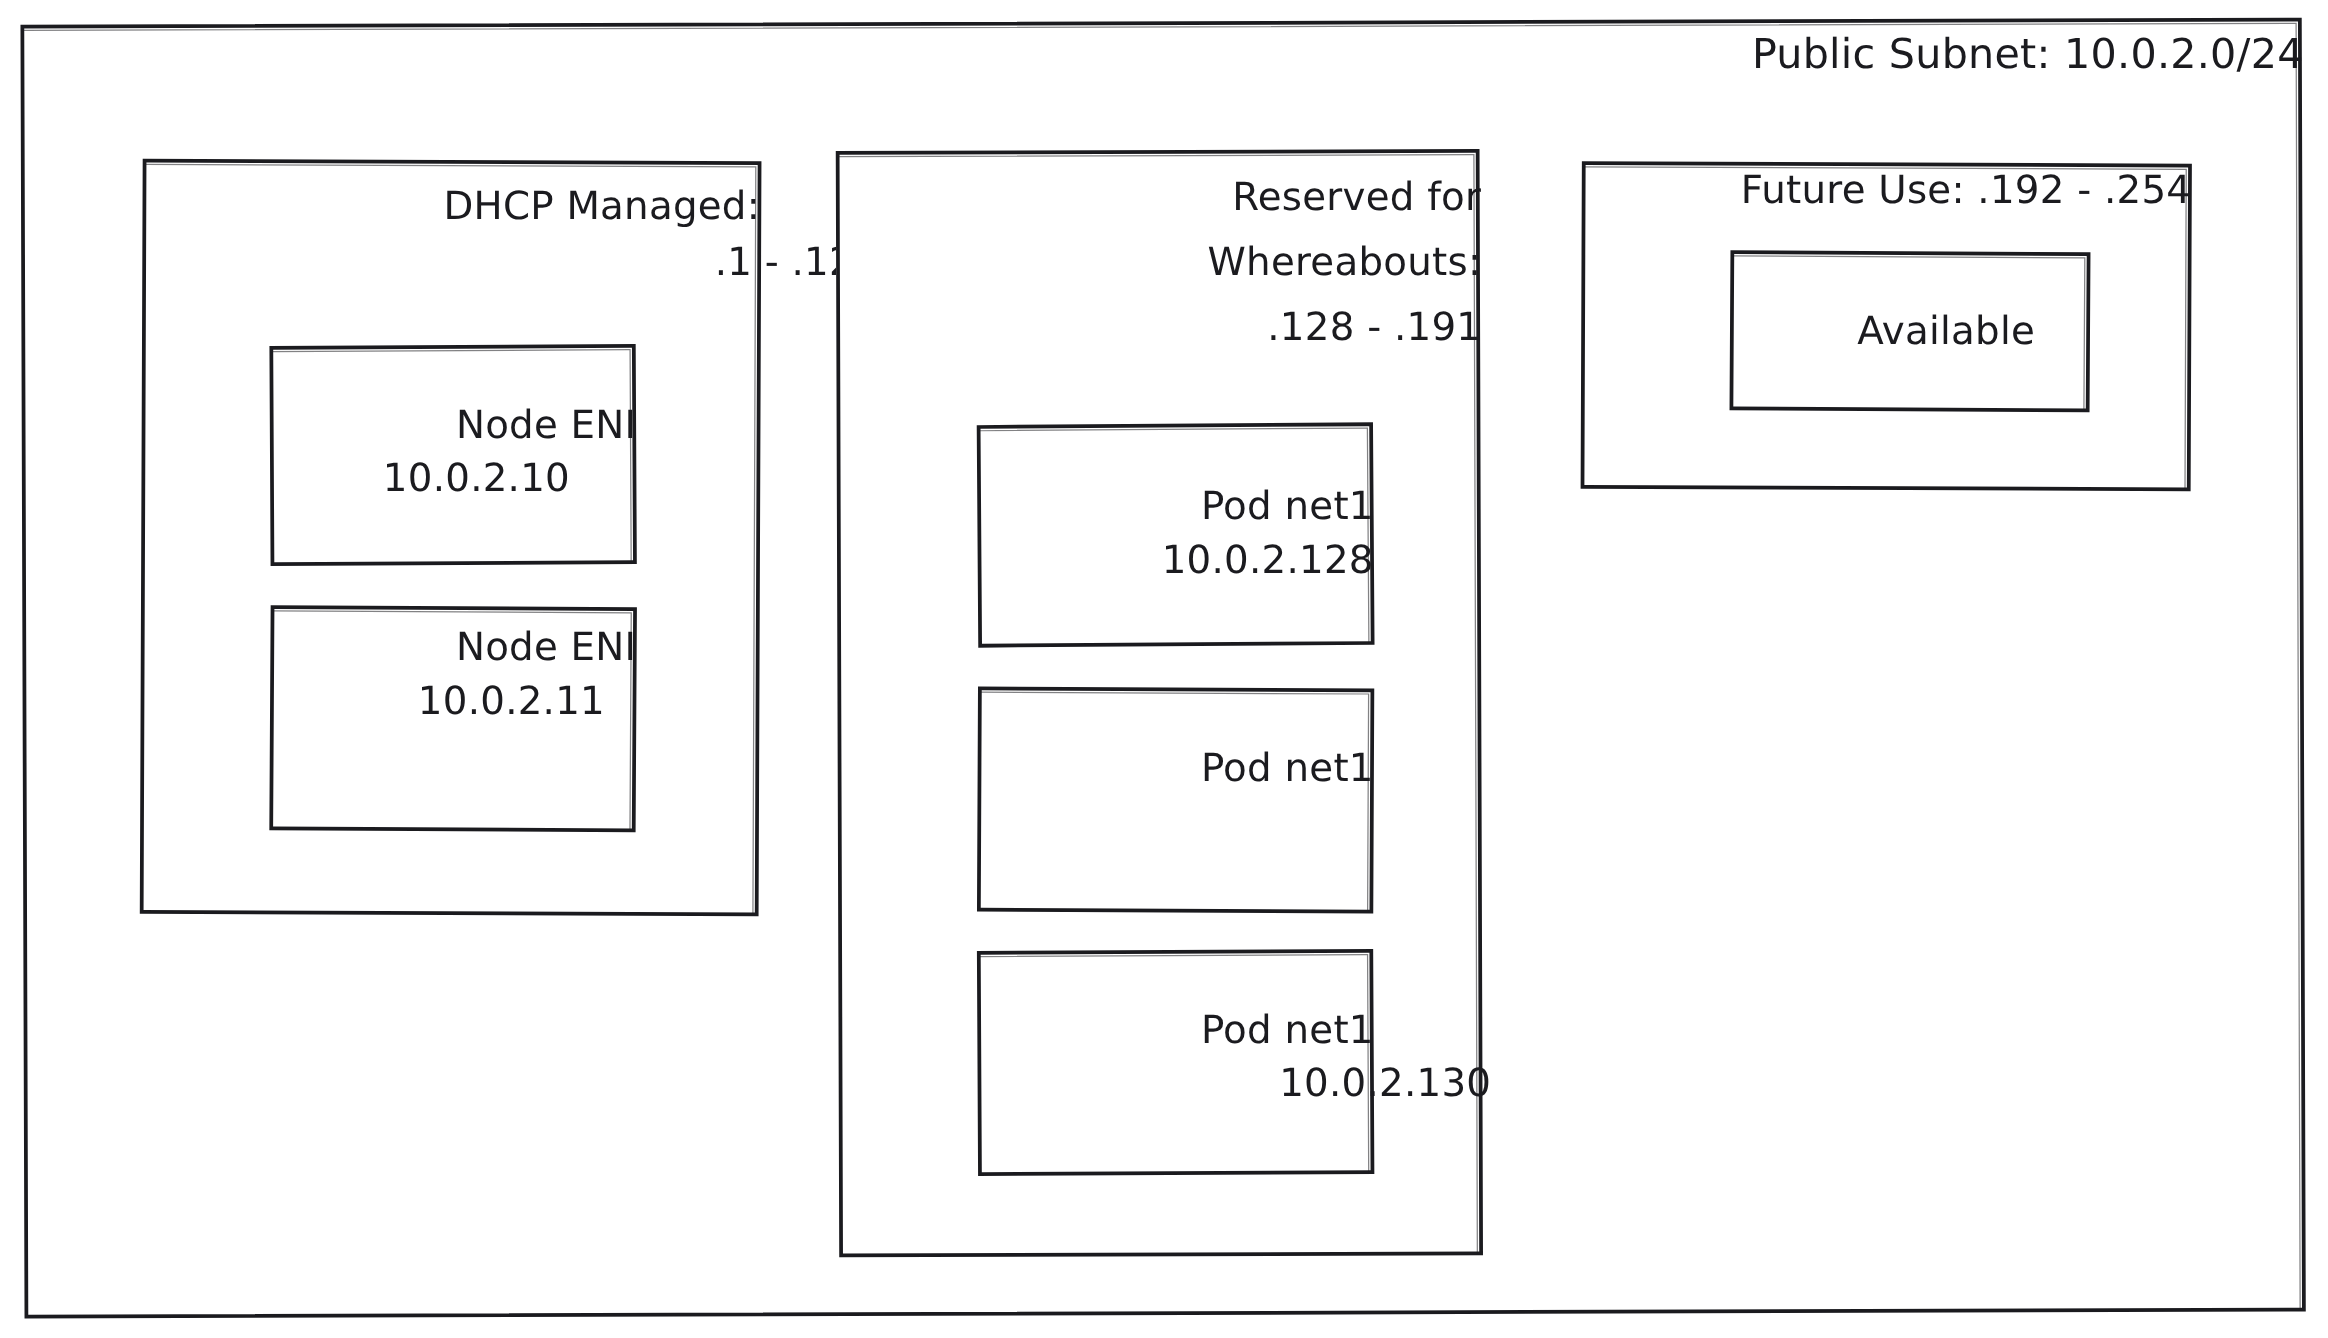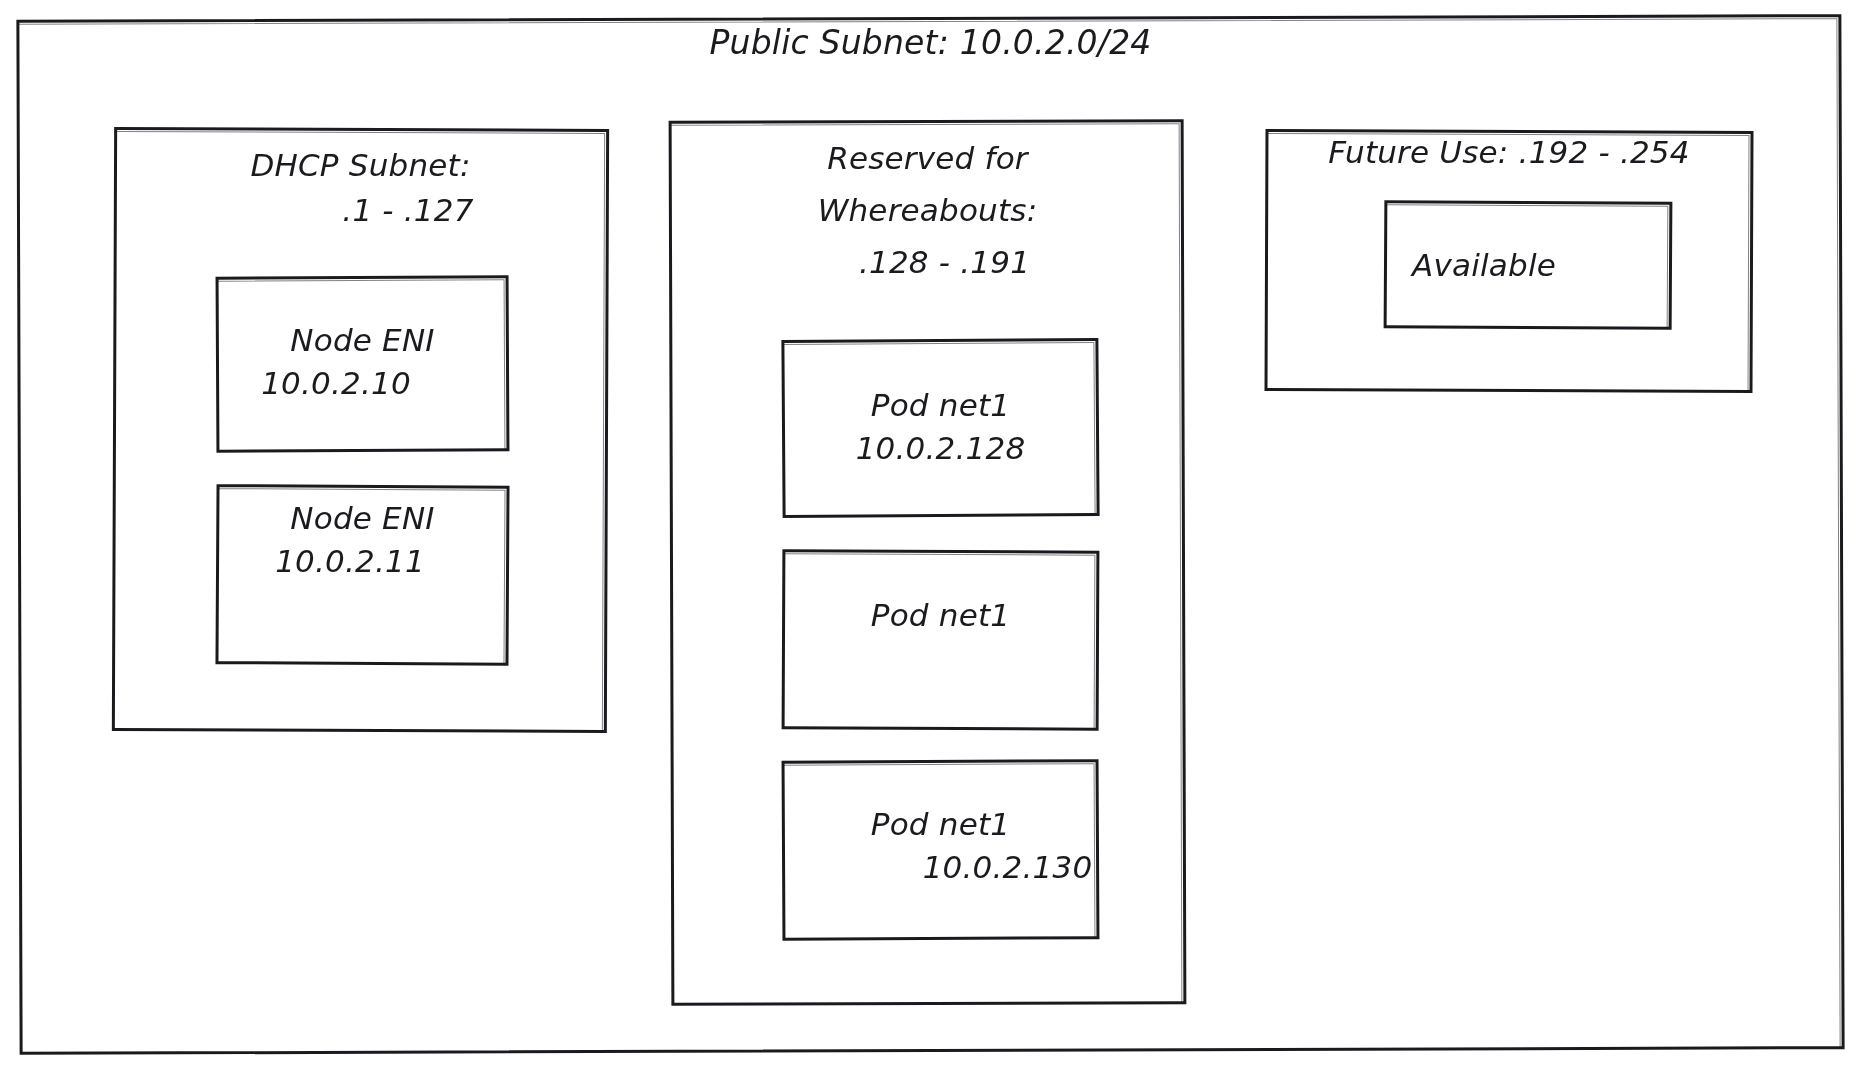--- a/index.html
+++ b/index.html
@@ -29,28 +29,27 @@
     position: absolute;
     box-sizing: border-box;
     background: #ffffff;
     border: 3px solid #1b1b1f;
   }
 
   
   .label {
     position: absolute;
     box-sizing: border-box;
-    text-align: center;
+    text-align: right;
     line-height: 1.30;
     color: #1b1b1f;
     font-family: "DejaVu Sans", sans-serif;
     letter-spacing: 0.2px;
     white-space: pre-line;
     user-select: none;
-    font-style: italic;
   }
 
   .t-title   { font-size: 33px; }
   .t-section { font-size: 31px; }
   .t-item    { font-size: 31px; }
 
   
   .rot-a { transform: rotate(-0.18deg); }
   .rot-b { transform: rotate(0.22deg); }
   .rot-c { transform: rotate(-0.30deg); }
@@ -71,21 +70,21 @@
 <body>
 
 <div id="canvas">
 
   <div class="hbox rot-a sketch" style="left:18px; top:17px; width:1825px; height:1035px;"></div>
 
   <div class="label t-title" style="left:18px; top:22px; width:1825px;">Public Subnet: 10.0.2.0/24</div>
 
   <div class="hbox rot-b sketch" style="left:113px; top:128px; width:495px; height:604px;"></div>
 
-  <div class="label t-section" style="left:113px; top:145px; width:495px;">DHCP Subnet:</div>
+  <div class="label t-section" style="left:113px; top:145px; width:495px;">DHCP Managed:</div>
 
   <div class="label t-section" style="left:113px; top:190px; width:590px;">.1 - .127</div>
 
   <div class="hbox rot-c sketch" style="left:216px; top:276px; width:293px; height:176px;"></div>
   <div class="label t-item" style="left:216px; top:320px; width:293px;">Node ENI</div>
   <div class="label t-item" style="left:216px; top:363px; width:240px;">10.0.2.10</div>
 
   <div class="hbox rot-d sketch" style="left:216px; top:485px; width:293px; height:180px;"></div>
   <div class="label t-item" style="left:216px; top:498px; width:293px;">Node ENI</div>
   <div class="label t-item" style="left:216px; top:541px; width:268px;">10.0.2.11</div>

